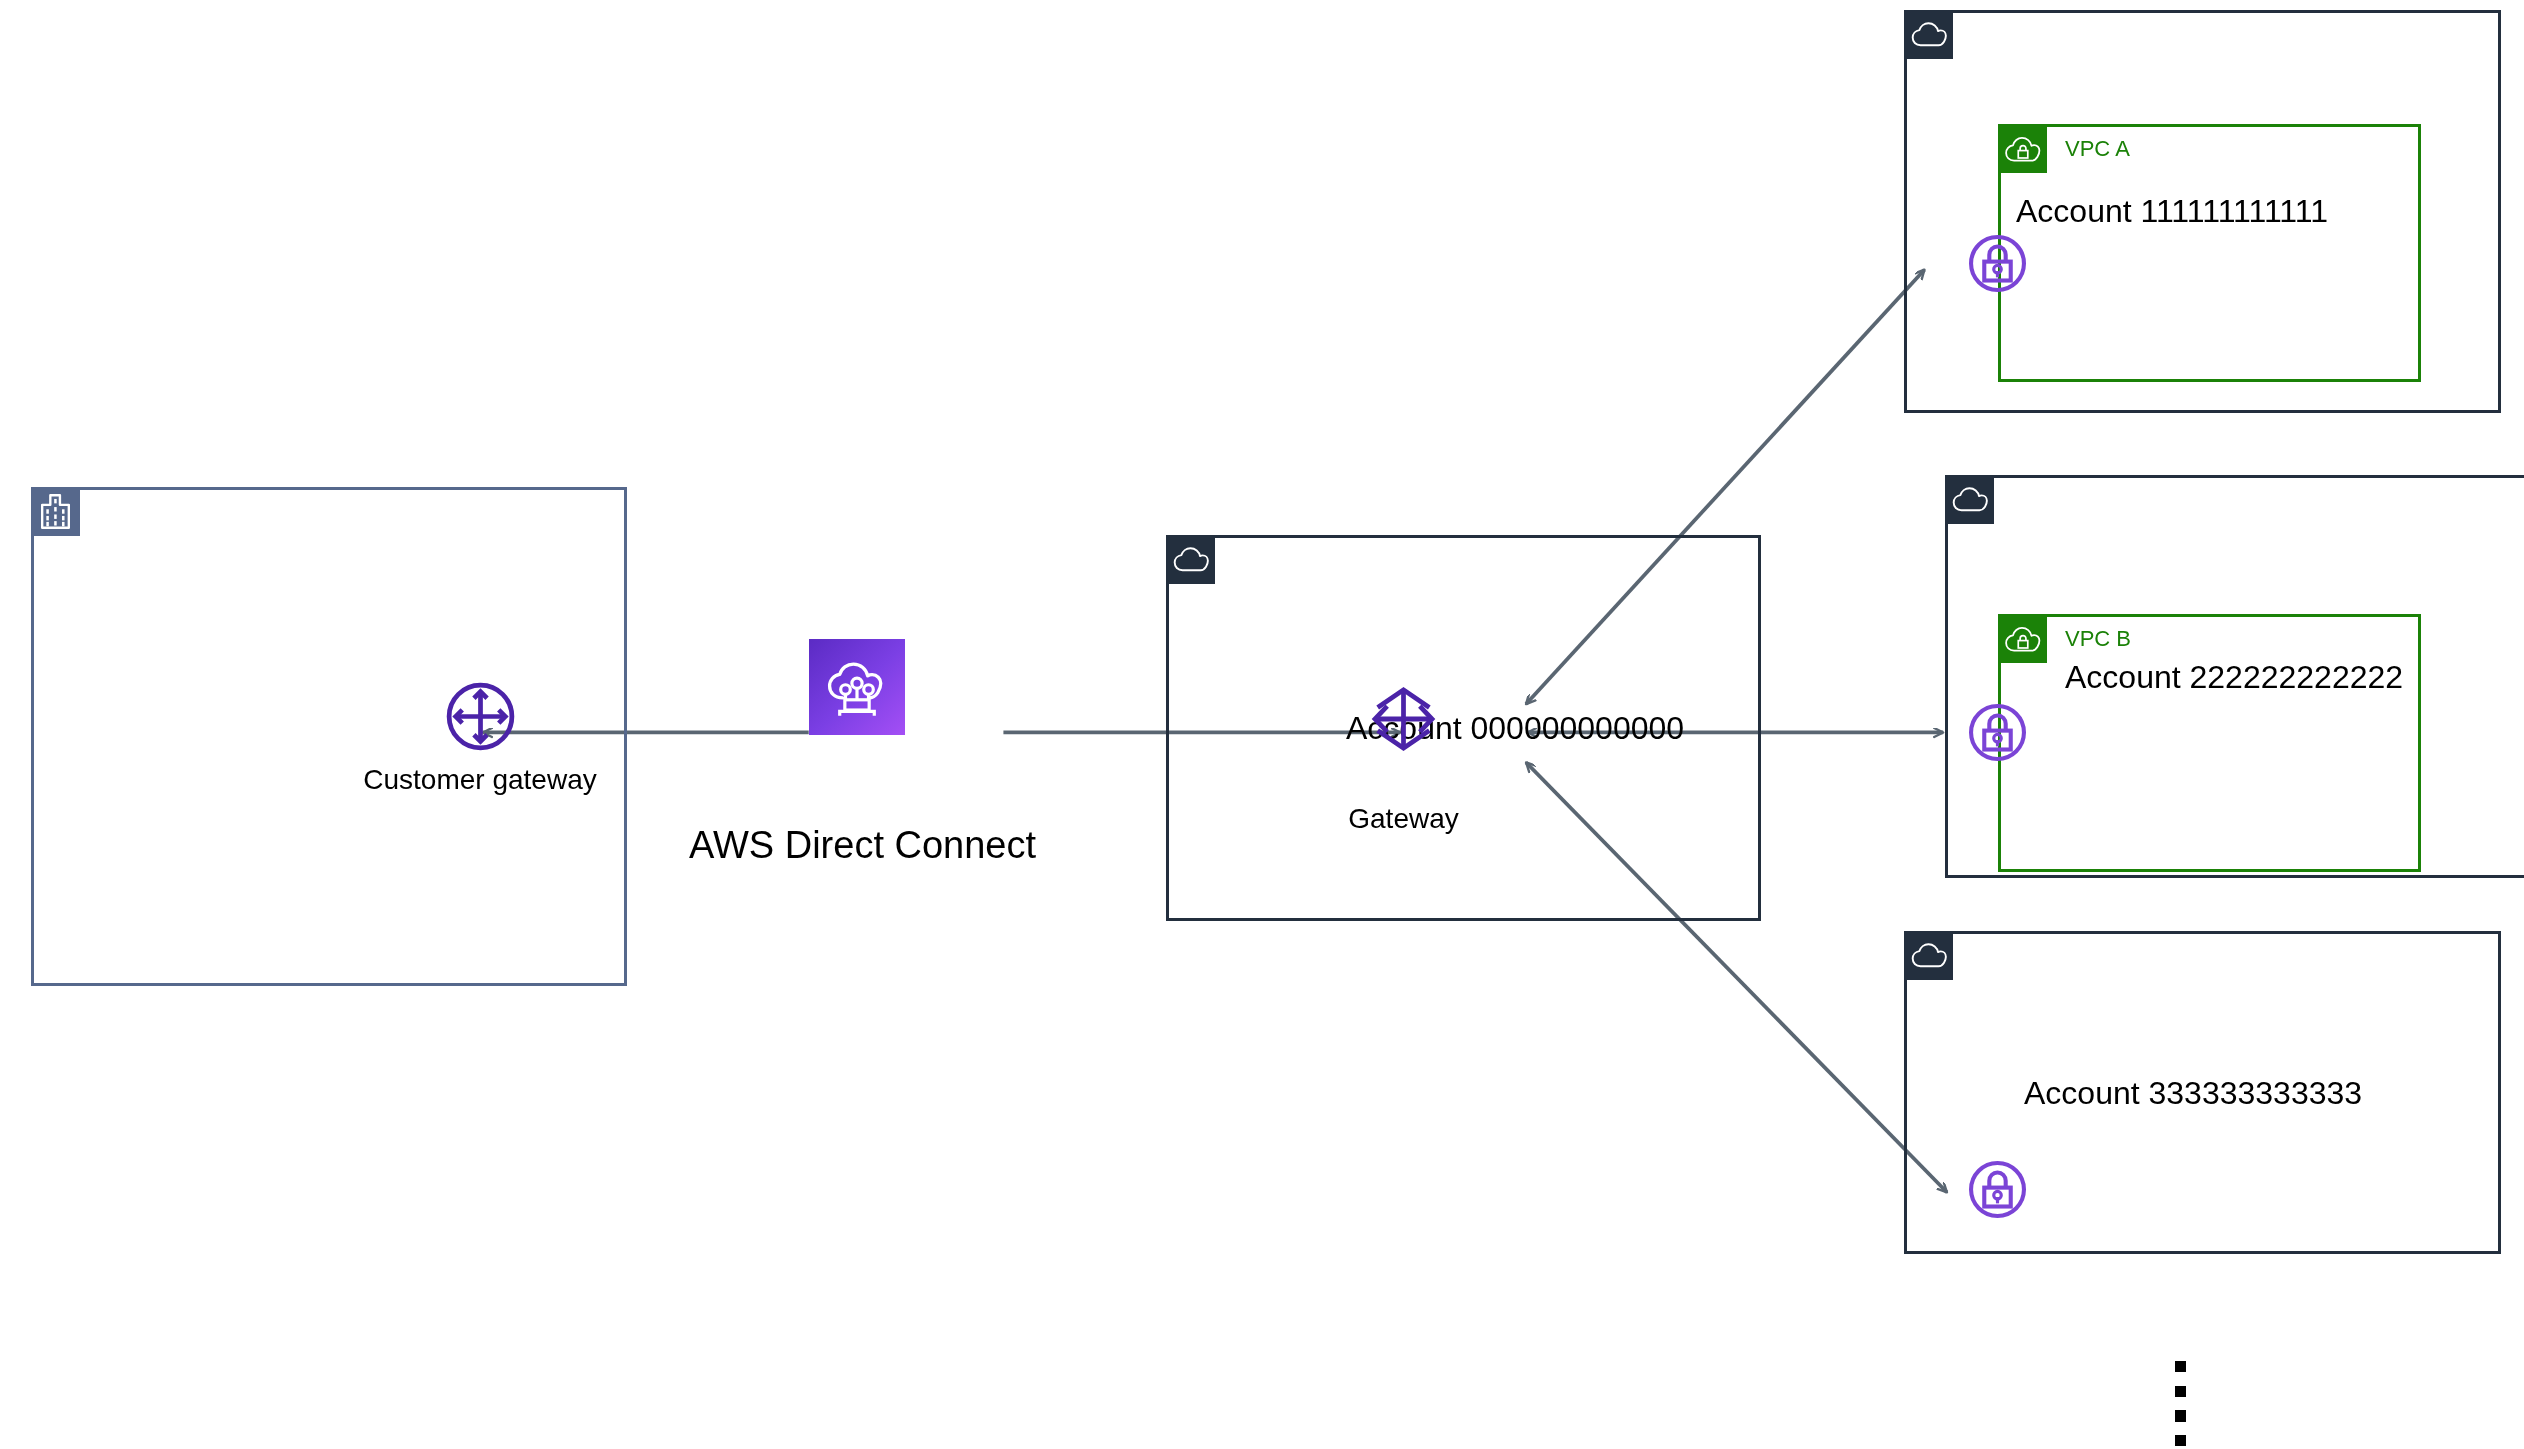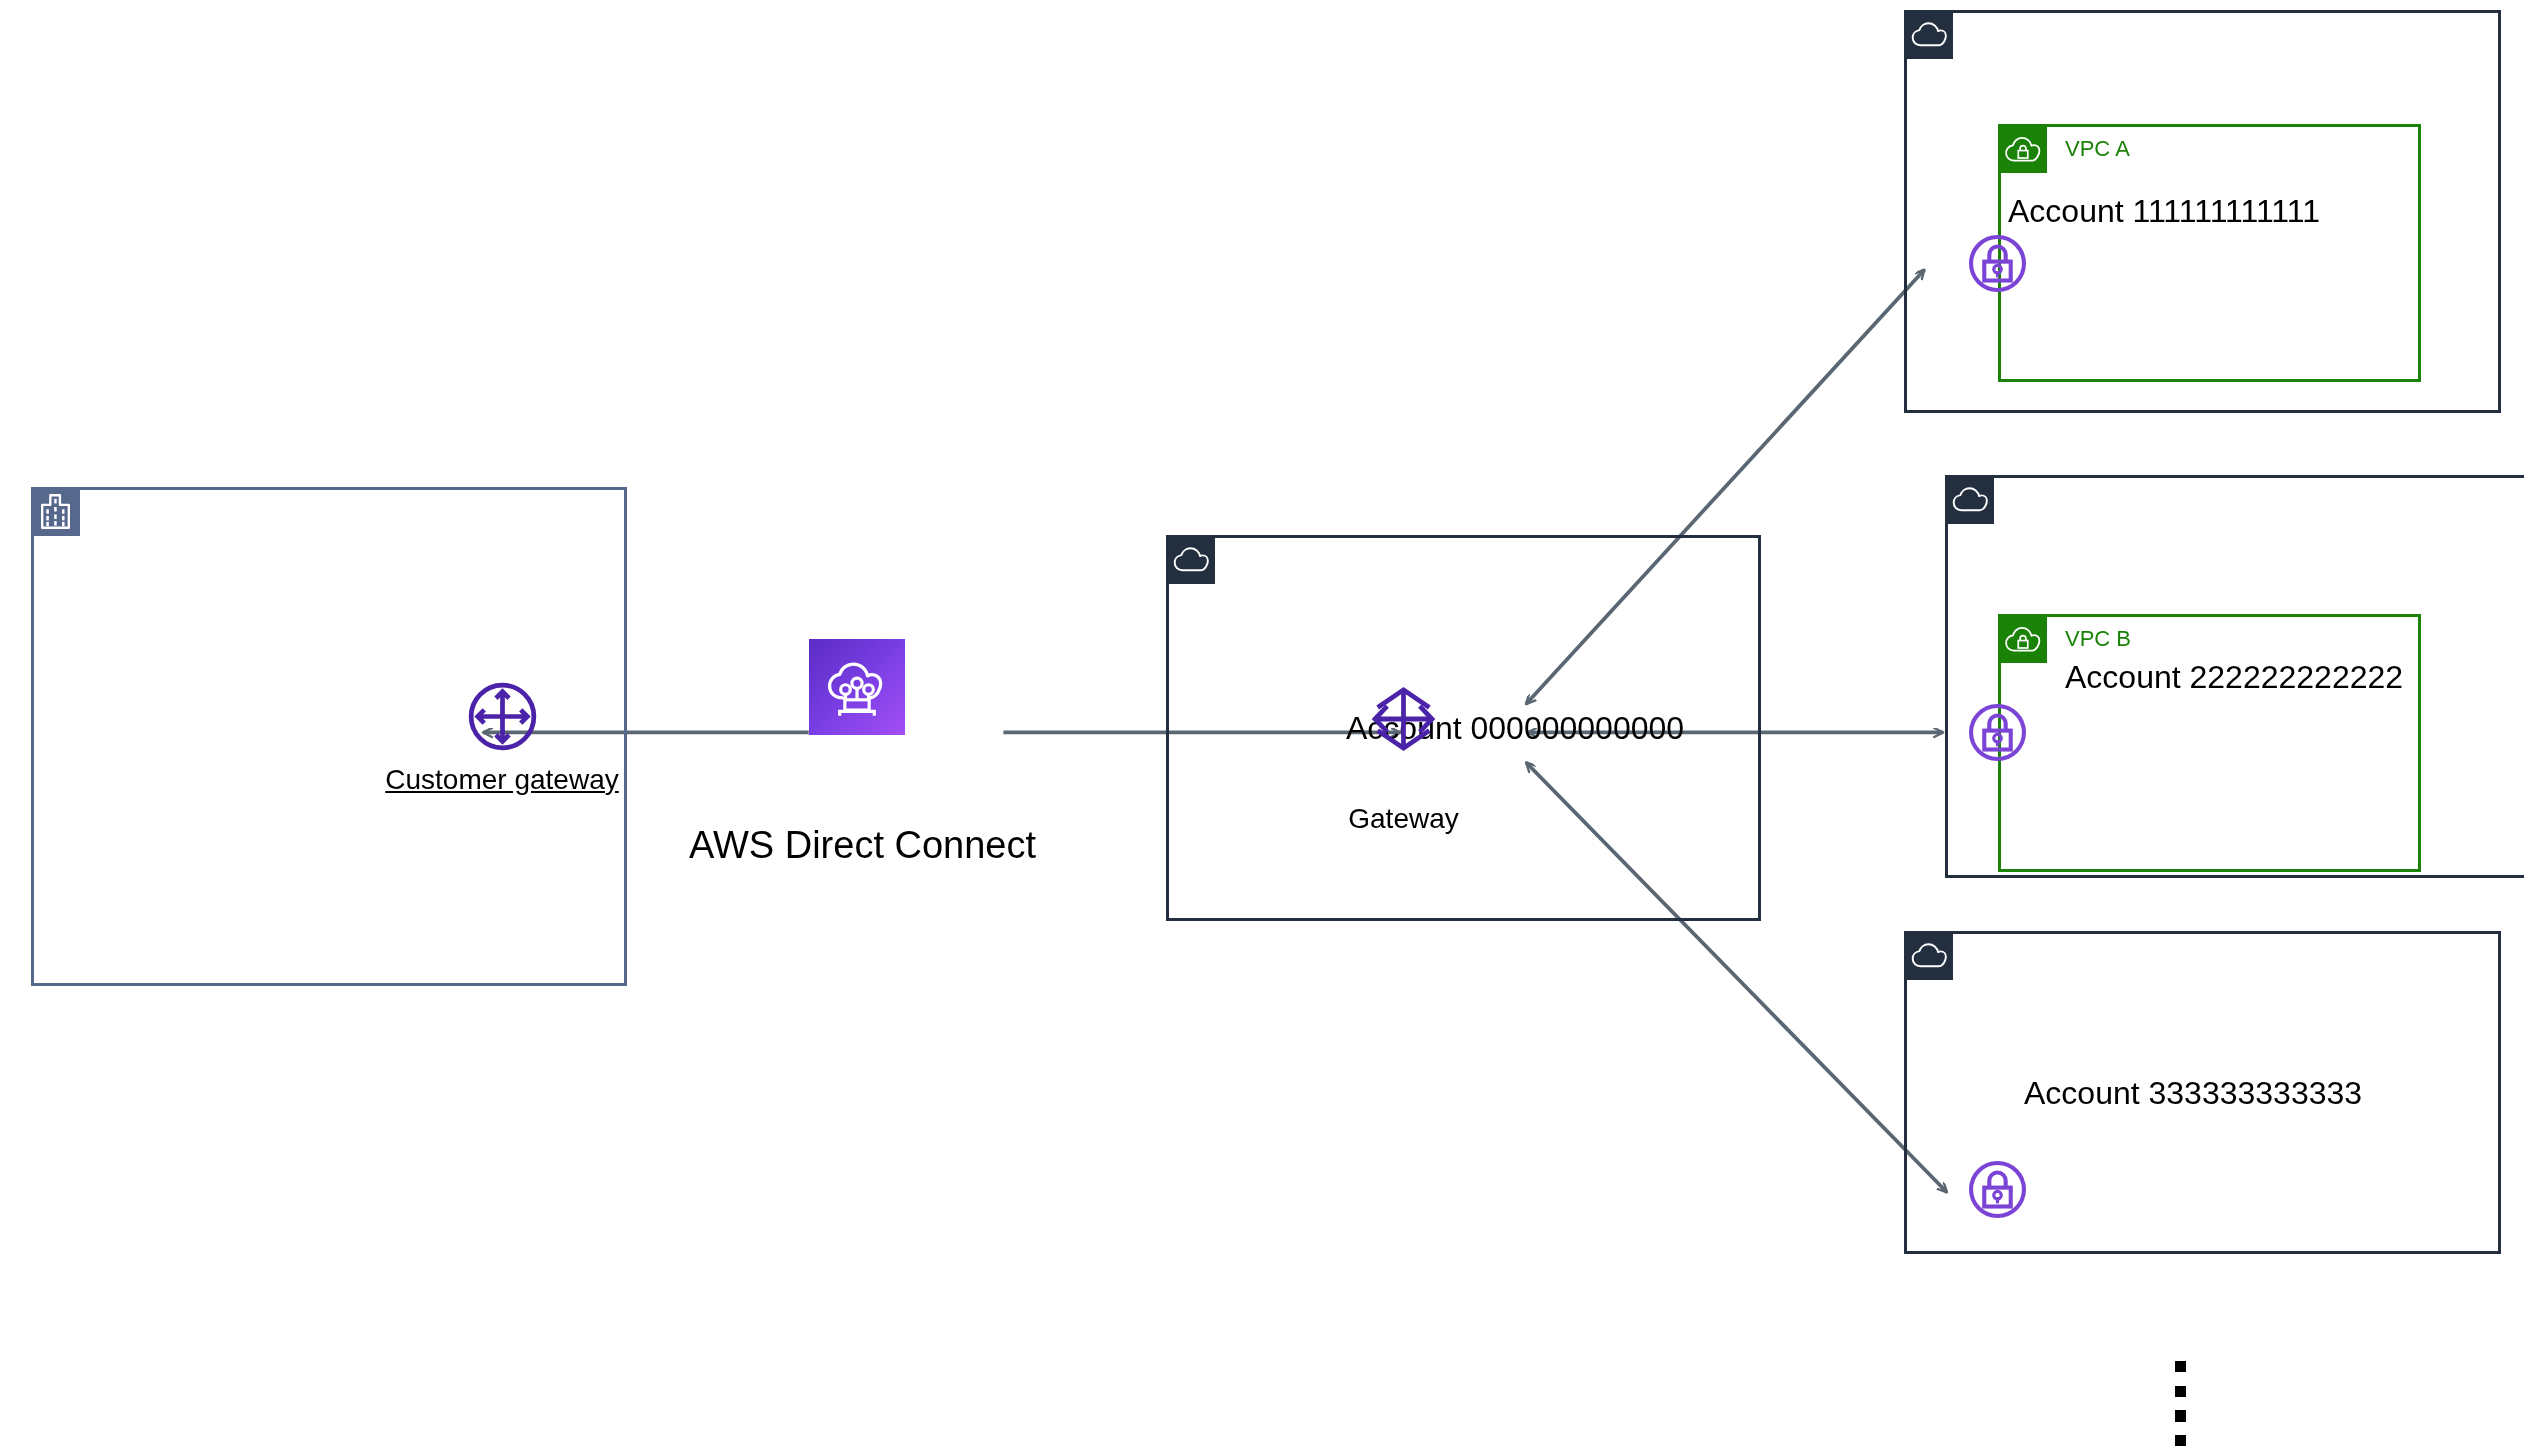--- a/index.html
+++ b/index.html
@@ -205,21 +205,21 @@
           <rect x="9.6" y="31" width="3.4" height="6"></rect>
           <rect x="9.6" y="39" width="3.4" height="6"></rect>
           <rect x="30.8" y="22" width="3.4" height="6"></rect>
           <rect x="30.8" y="31" width="3.4" height="6"></rect>
           <rect x="30.8" y="39" width="3.4" height="6"></rect>
         </g>
       </svg>
     </div>
   </div>
 
-  <div class="node" style="left:412px; top:680px; width:180px;text-decoration:underline;">
+  <div class="node" style="left:390px; top:680px; width:180px;">
     <div class="node-icon">
       <svg width="73" height="73" viewBox="0 0 100 100" xmlns="http://www.w3.org/2000/svg">
         <circle cx="50" cy="50" r="43" fill="none" stroke="#4B23A8" stroke-width="6.5"></circle>
         <g stroke="#4B23A8" stroke-width="6.5" stroke-linecap="butt" fill="none">
           <line x1="50" y1="16" x2="50" y2="84"></line>
           <line x1="16" y1="50" x2="84" y2="50"></line>
           <polyline points="41,25 50,16 59,25" stroke-linejoin="miter"></polyline>
           <polyline points="41,75 50,84 59,75" stroke-linejoin="miter"></polyline>
           <polyline points="25,41 16,50 25,59" stroke-linejoin="miter"></polyline>
           <polyline points="75,41 84,50 75,59" stroke-linejoin="miter"></polyline>
@@ -284,21 +284,21 @@
   <div class="group-box account-box" style="left:1904px; top:9.7px; width:597px; height:403px;">
     <div class="gb-frame"></div>
     <div class="group-tab">
       <svg width="36" height="27" viewBox="0 0 64 46" xmlns="http://www.w3.org/2000/svg">
         <path d="M17 42 C8.5 42 3 36 3 28.5 C3 21.5 8 16 15 15.2
                  C17 8 23.5 3 31 3 C39.5 3 46.5 9 48 17
                  C49.5 16 51 15.6 52.8 15.6 C58 15.6 62 19.8 62 25.2
                  C62 31 57.5 42 49 42 Z" fill="none" stroke="#FFFFFF" stroke-width="3.4" stroke-linejoin="round"></path>
       </svg>
     </div>
-    <div class="group-title" style="left:104px;">Account 111111111111</div>
+    <div class="group-title" style="left:112px;">Account 111111111111</div>
   </div>
 
   <div class="vpc-box" style="left:1998px; top:124px; width:423px; height:258px;">
     <div class="vb-frame"></div>
     <div class="vpc-tab">
       <svg width="37" height="30" viewBox="0 0 70 54" xmlns="http://www.w3.org/2000/svg">
         <path d="M19 49 C10 49 4 43 4 34.5 C4 27 9.5 21 17 20.2
                  C19 12 26 6 34 6 C43 6 50.5 12.5 52 21
                  C53.5 20 55.5 19.6 57 19.6 C62.5 19.6 67 24 67 29.8
                  C67 36 62 49 53 49 Z" fill="none" stroke="#FFFFFF" stroke-width="3.4" stroke-linejoin="round"></path>

